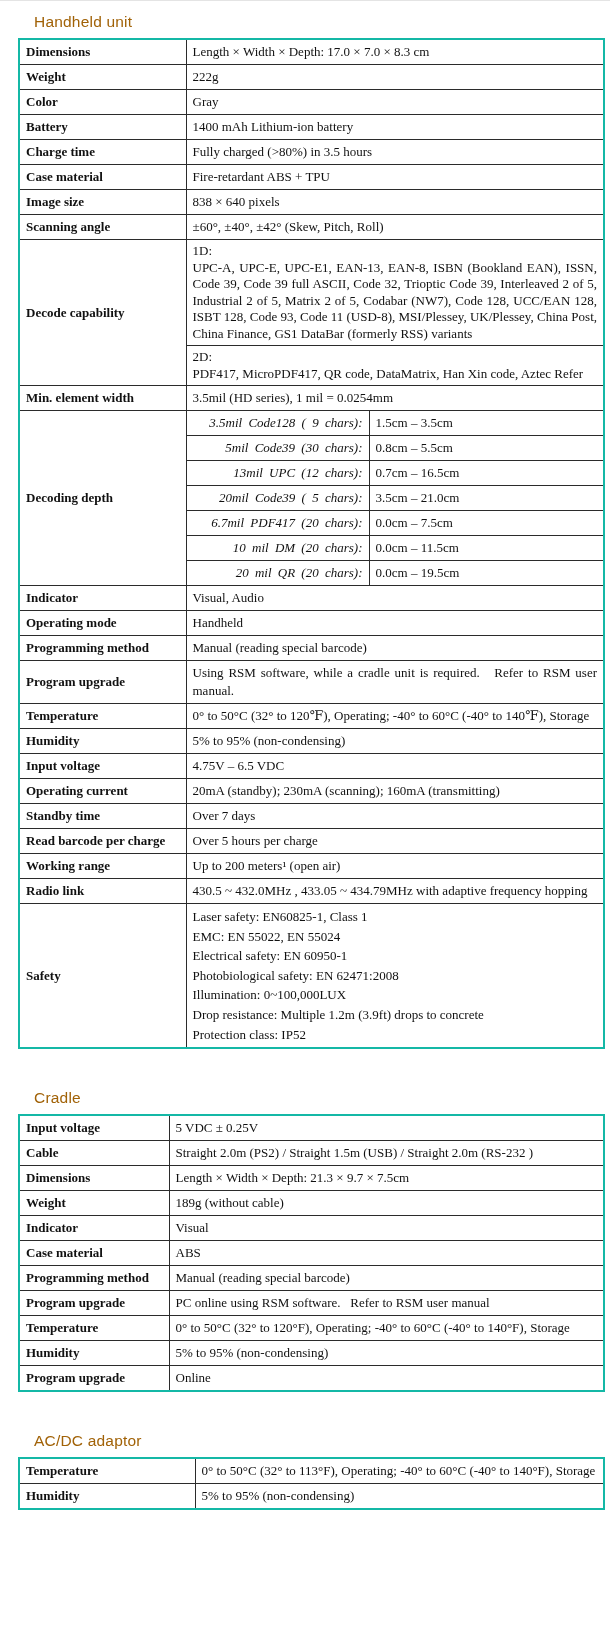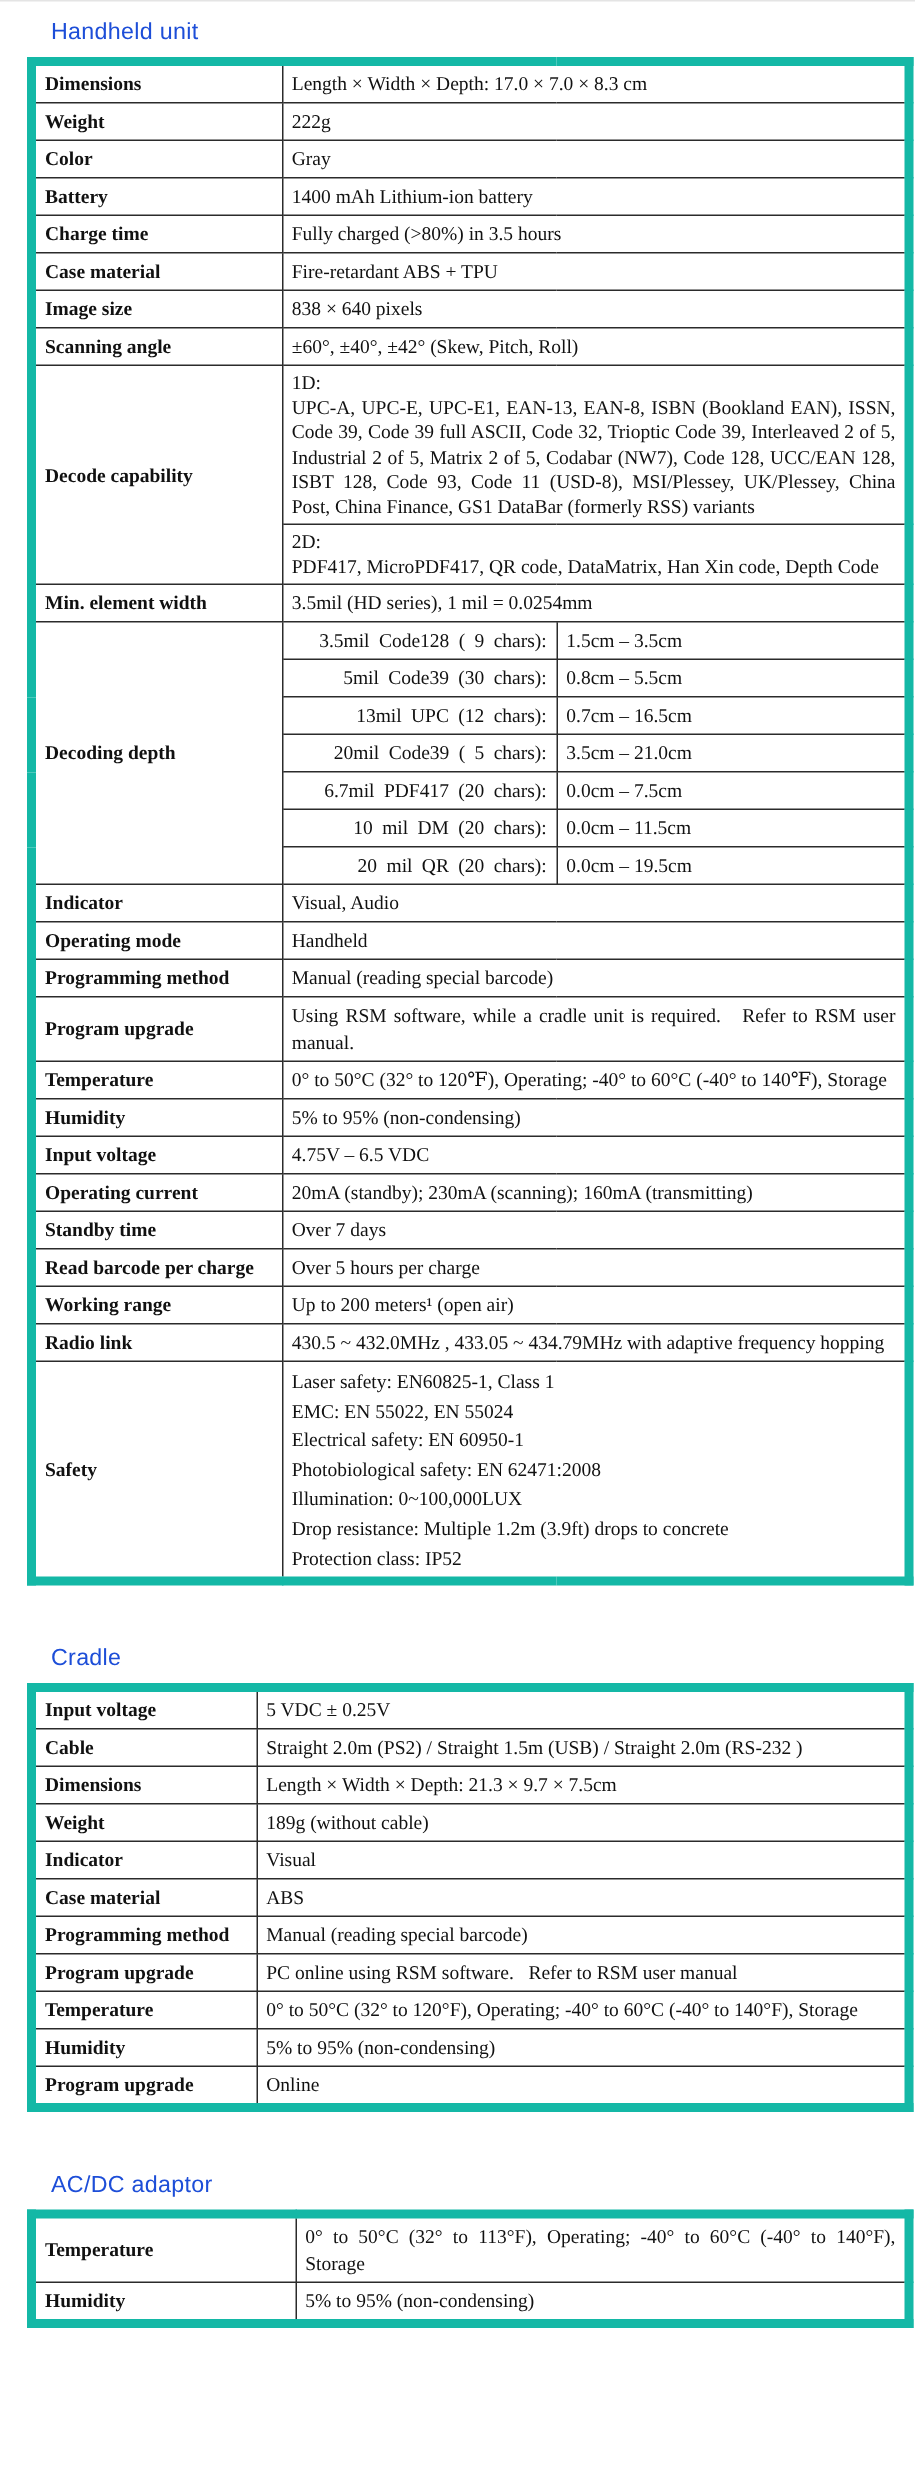--- a/index.html
+++ b/index.html
@@ -2,38 +2,38 @@
 <html><head>
 <meta charset="utf-8">
 <style>
   html,body { margin:0; padding:0; background:#ffffff; }
   body { width:610px; font-family:"Liberation Serif","DejaVu Serif",serif; color:#111; }
   .doc { padding:12px 0 16px 18px; border-top:1px solid #e4e4e4; }
   .section { margin:0; }
   .section + .section { margin-top:40px; }
   .section-title {
     font-family:"Liberation Sans","DejaVu Sans",sans-serif;
-    font-size:15.5px; font-weight:400; color:#1d4ed8;
+    font-size:15.5px; font-weight:400; color:#a16207;
     margin:0 0 7px 16px; letter-spacing:0.2px;
   }
-  table.spec { border-collapse:collapse; table-layout:fixed; width:585px; border:6px solid #14b8a6; }
+  table.spec { border-collapse:collapse; table-layout:fixed; width:585px; border:2px solid #14b8a6; }
   table.spec td {
     border:1px solid #2b2b2b;
     font-size:13px; line-height:18px;
     padding:3px 6px; vertical-align:middle;
     overflow:hidden;
   }
   td.lbl { font-weight:bold; }
   td.val {}
   .just { text-align:justify; }
   .wide { line-height:21px; }
   .tight { line-height:16.5px; }
   .code-head { line-height:16.5px; }
   .code-text { line-height:16.5px; }
-  td.dcond { text-align:right; word-spacing:3px; padding:1px 6px; line-height:18px; }
+  td.dcond { text-align:right; word-spacing:3px; padding:1px 6px; line-height:18px;font-style:italic; }
   td.drange { padding:1px 6px; line-height:18px; }
   .safety-line { line-height:19.6px; }
   td.safetycell { padding:4px 6px; }
 </style>
 </head>
 <body>
 
 <div class="doc">
 
   <div class="section">
@@ -81,21 +81,21 @@
         <tr>
           <td class="lbl" rowspan="2">Decode capability</td>
           <td class="val" colspan="2">
             <div class="code-head">1D:</div>
             <div class="code-text just">UPC-A, UPC-E, UPC-E1, EAN-13, EAN-8, ISBN (Bookland EAN), ISSN, Code 39, Code 39 full ASCII, Code 32, Trioptic Code 39, Interleaved 2 of 5, Industrial 2 of 5, Matrix 2 of 5, Codabar (NW7), Code 128, UCC/EAN 128, ISBT 128, Code 93, Code 11 (USD-8), MSI/Plessey, UK/Plessey, China Post, China Finance, GS1 DataBar (formerly RSS) variants</div>
           </td>
         </tr>
         <tr>
           <td class="val" colspan="2">
             <div class="code-head">2D:</div>
-            <div class="code-text just">PDF417, MicroPDF417, QR code, DataMatrix, Han Xin code, Depth Code</div>
+            <div class="code-text just">PDF417, MicroPDF417, QR code, DataMatrix, Han Xin code, Aztec Refer</div>
           </td>
         </tr>
 
         <tr>
           <td class="lbl">Min. element width</td>
           <td class="val" colspan="2">3.5mil (HD series), 1 mil = 0.0254mm</td>
         </tr>
 
         <tr>
           <td class="lbl" rowspan="7">Decoding depth</td>

